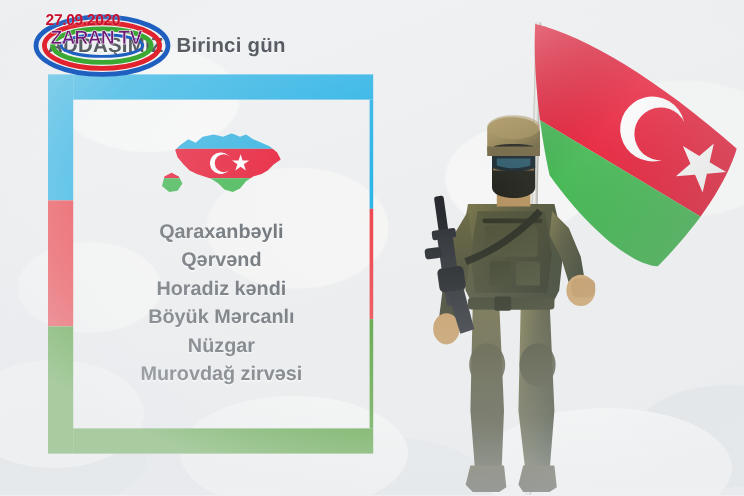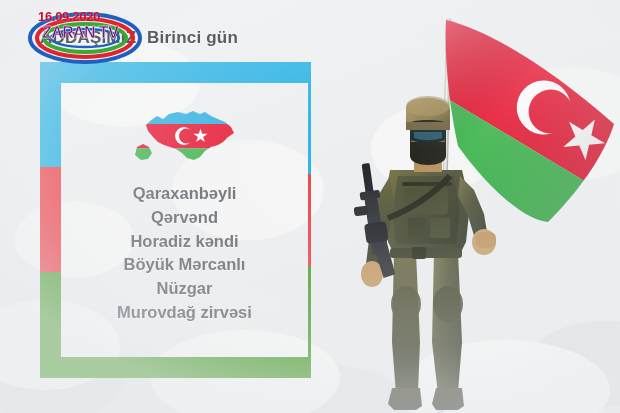--- a/index.html
+++ b/index.html
@@ -148,21 +148,21 @@
   </div>
 
   <div class="logo">
     <svg viewBox="0 0 118 56" width="118" height="56" aria-hidden="true">
       <ellipse cx="59" cy="28" rx="55" ry="24" fill="none" stroke="#1f5fbf" stroke-width="4"></ellipse>
       <ellipse cx="59" cy="28" rx="48" ry="19" fill="none" stroke="#e0232e" stroke-width="4"></ellipse>
       <ellipse cx="59" cy="28" rx="41" ry="14" fill="none" stroke="#3aa832" stroke-width="4"></ellipse>
       <ellipse cx="59" cy="28" rx="34" ry="9" fill="none" stroke="#1f5fbf" stroke-width="2.4"></ellipse>
     </svg>
   </div>
-  <div class="logo-date">16.09.2020</div>
+  <div class="logo-date">27.09.2020</div>
   <div class="logo-word">ZARAN TV</div>
 
   <div class="panel">
 
     <div class="frame-left">
       <div class="seg seg-cyan"></div>
       <div class="seg seg-red"></div>
       <div class="seg seg-green"></div>
     </div>
     <div class="frame-top"></div>

